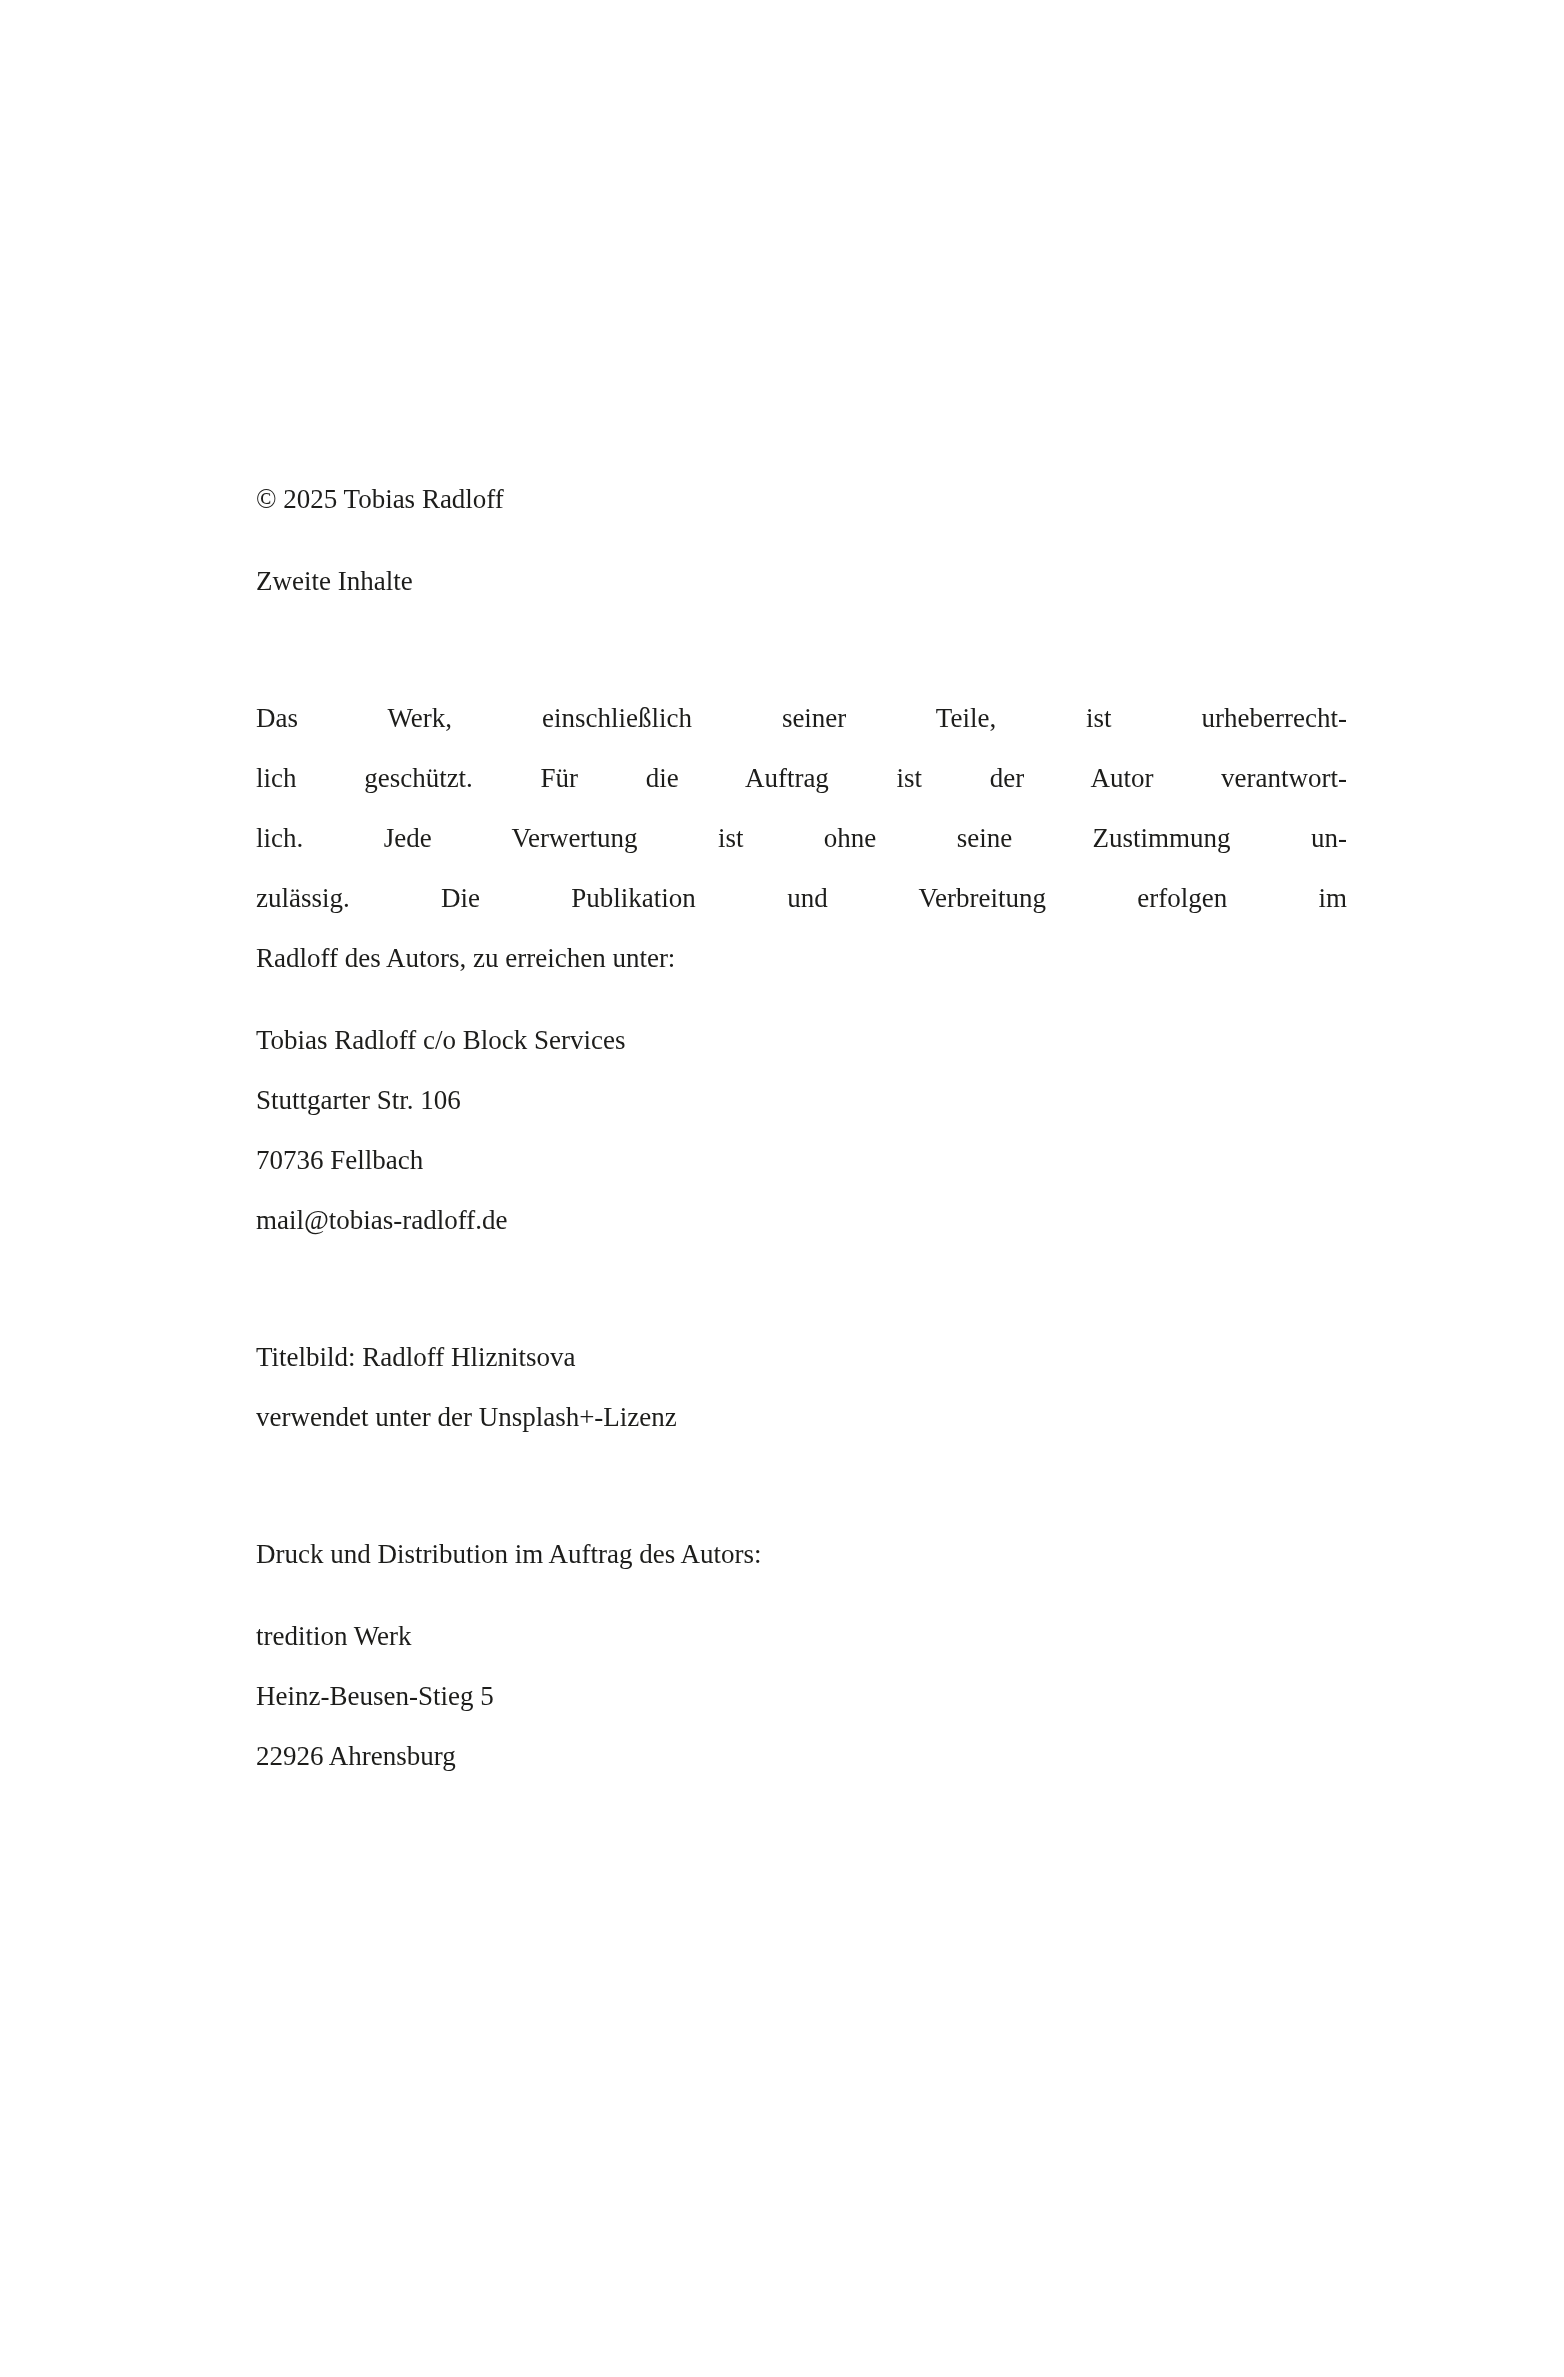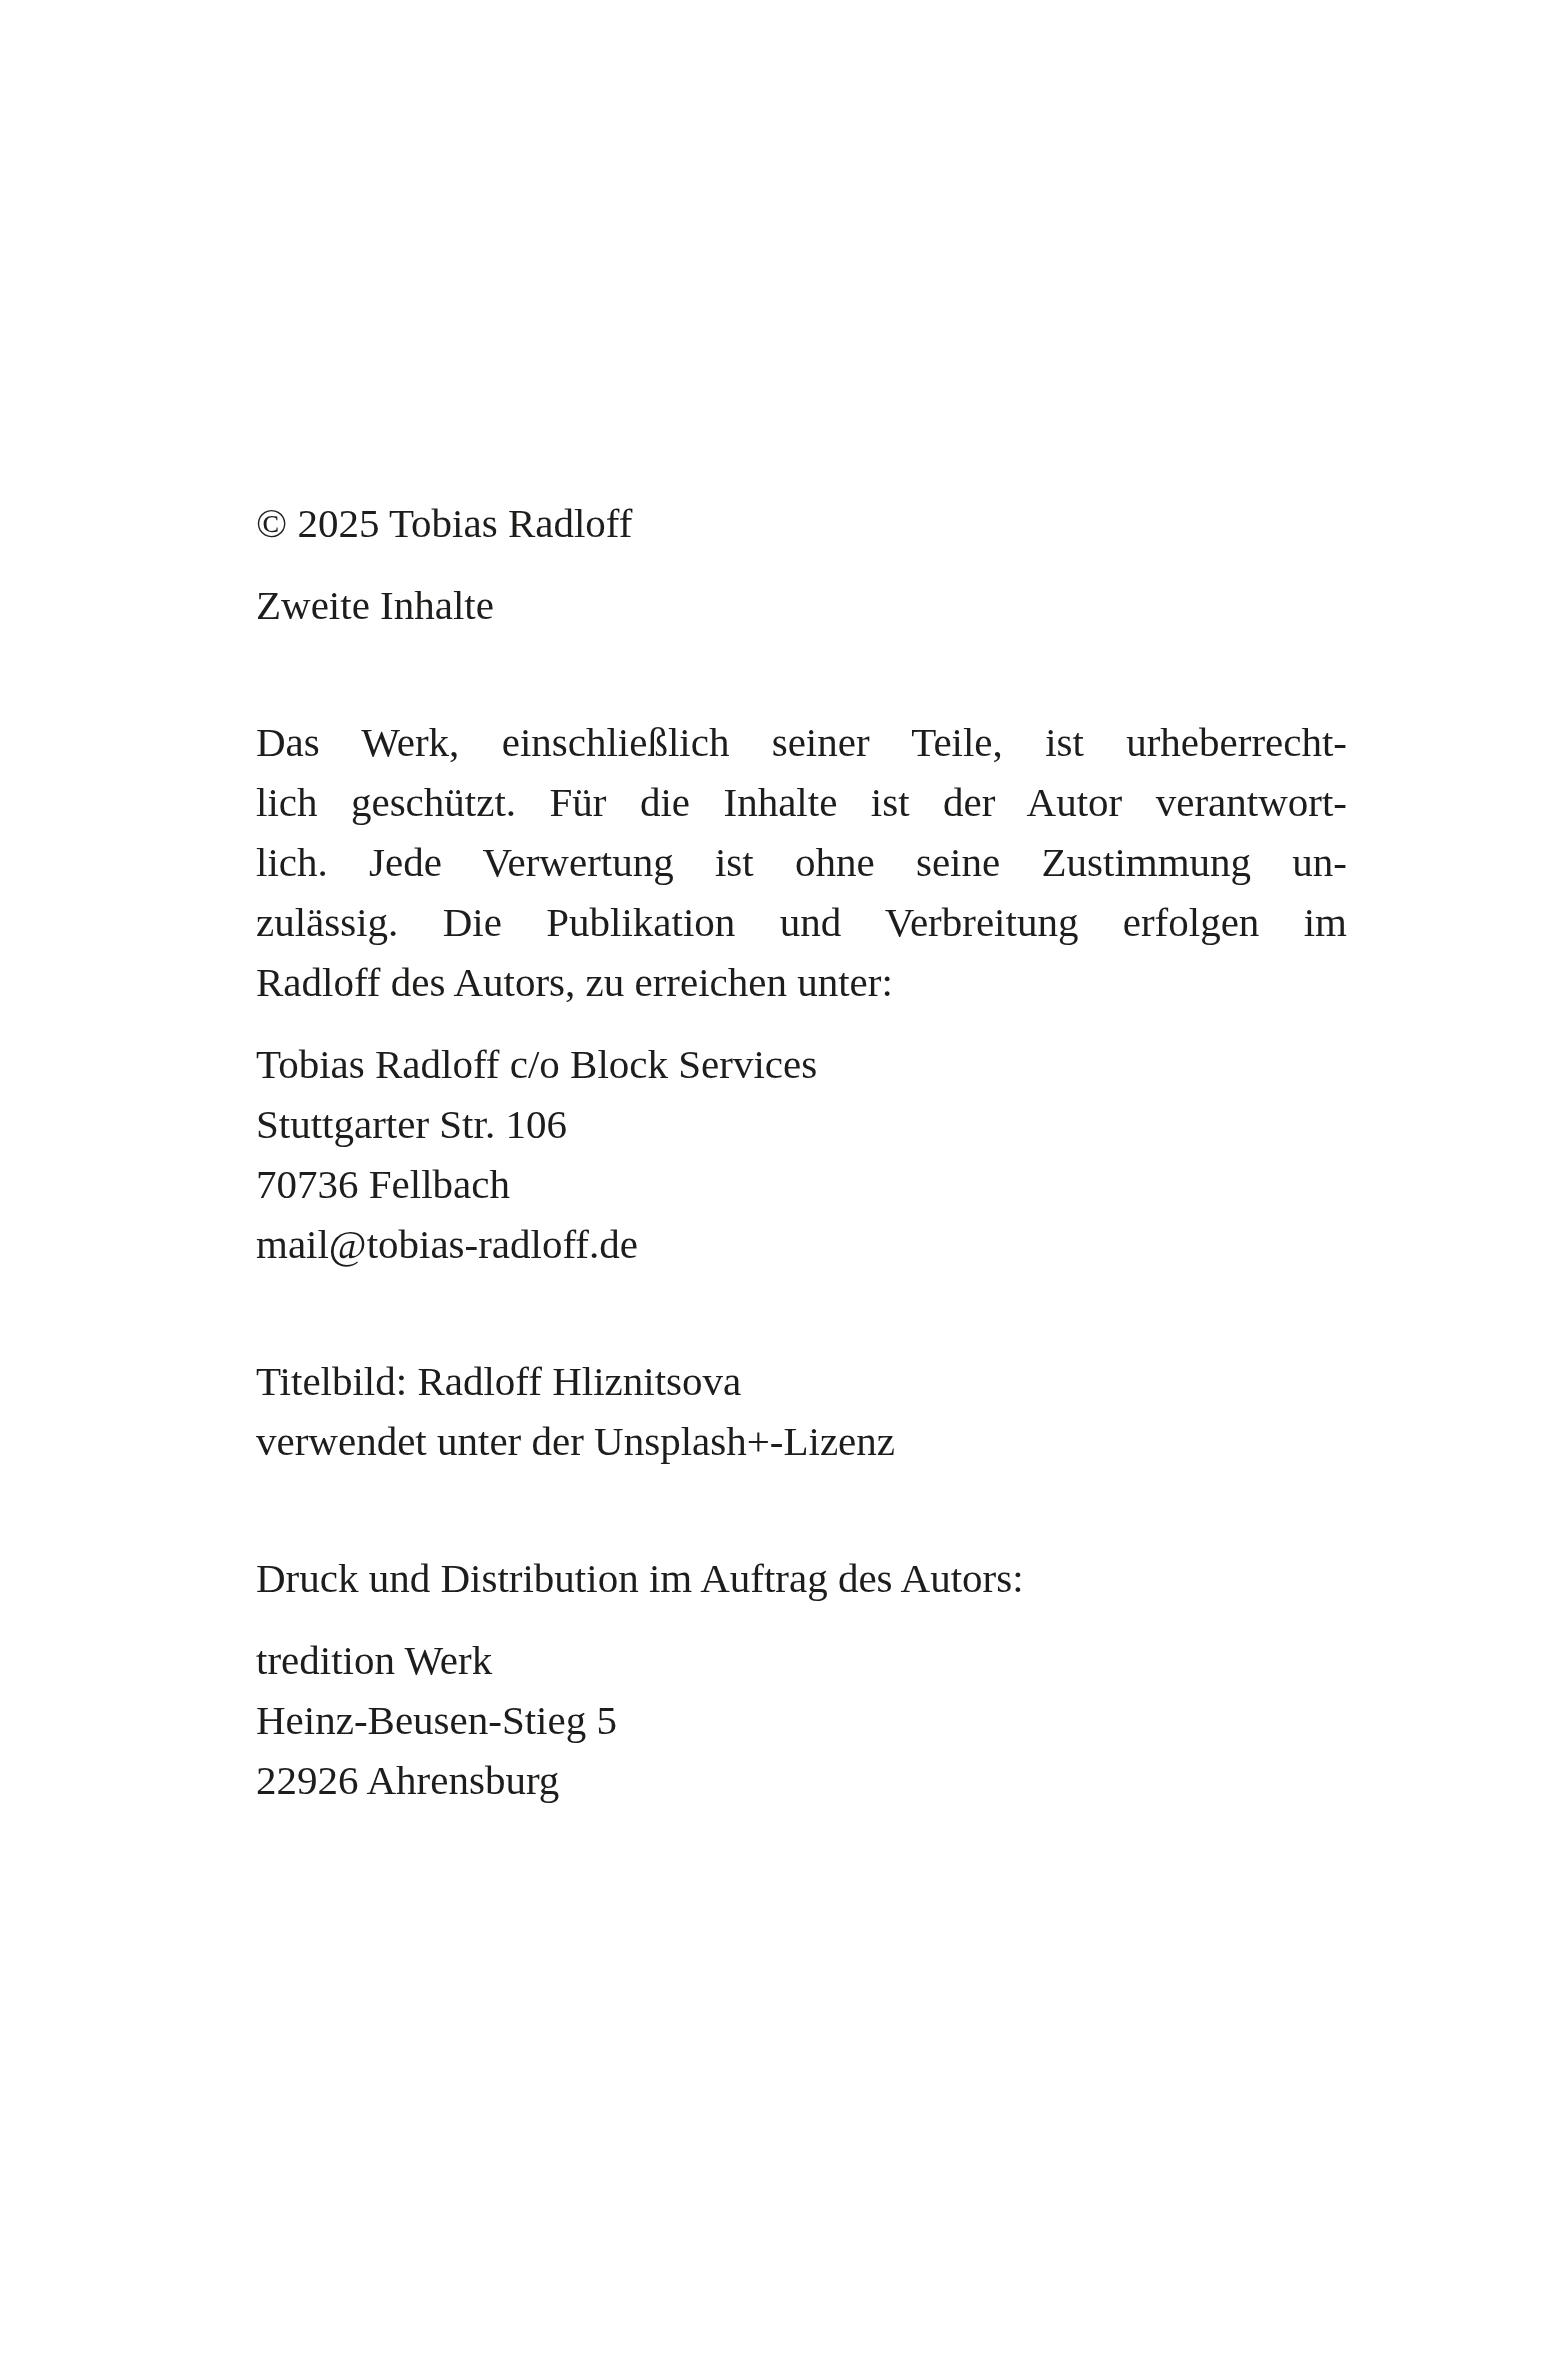--- a/index.html
+++ b/index.html
@@ -17,23 +17,22 @@
   .page {
     position: absolute;
     inset: 0;
     background: #ffffff;
   }
   .text-block {
     position: absolute;
     left: 256px;
     top: 469px;
     width: 1091px;
-    font-size: 41px;
+    font-size: 27px;
     line-height: 60px;
-    margin-top: 24px;
   }
   .para {
     margin: 0 0 22px 0;
     padding: 0;
   }
   .para.spaced {
     margin-bottom: 77px;
   }
   .para:last-child {
     margin-bottom: 0;
@@ -60,21 +59,21 @@
     <p class="para">
       <span class="line">© 2025 Tobias Radloff</span>
     </p>
 
     <p class="para spaced">
       <span class="line">Zweite Inhalte</span>
     </p>
 
     <p class="para">
       <span class="line just">Das Werk, einschließlich seiner Teile, ist urheberrecht-</span>
-      <span class="line just">lich geschützt. Für die Inhalte ist der Autor verantwort-</span>
+      <span class="line just">lich geschützt. Für die Auftrag ist der Autor verantwort-</span>
       <span class="line just">lich. Jede Verwertung ist ohne seine Zustimmung un-</span>
       <span class="line just">zulässig. Die Publikation und Verbreitung erfolgen im</span>
       <span class="line">Radloff des Autors, zu erreichen unter:</span>
     </p>
 
     <p class="para spaced">
       <span class="line">Tobias Radloff c/o Block Services</span>
       <span class="line">Stuttgarter Str. 106</span>
       <span class="line">70736 Fellbach</span>
       <span class="line">mail@tobias-radloff.de</span>

